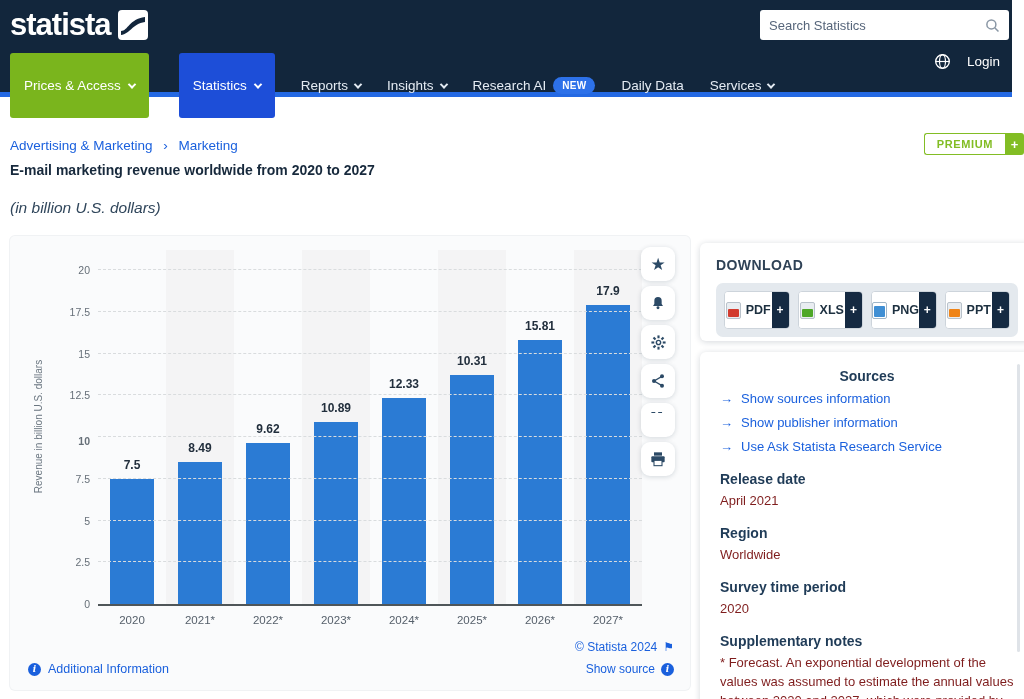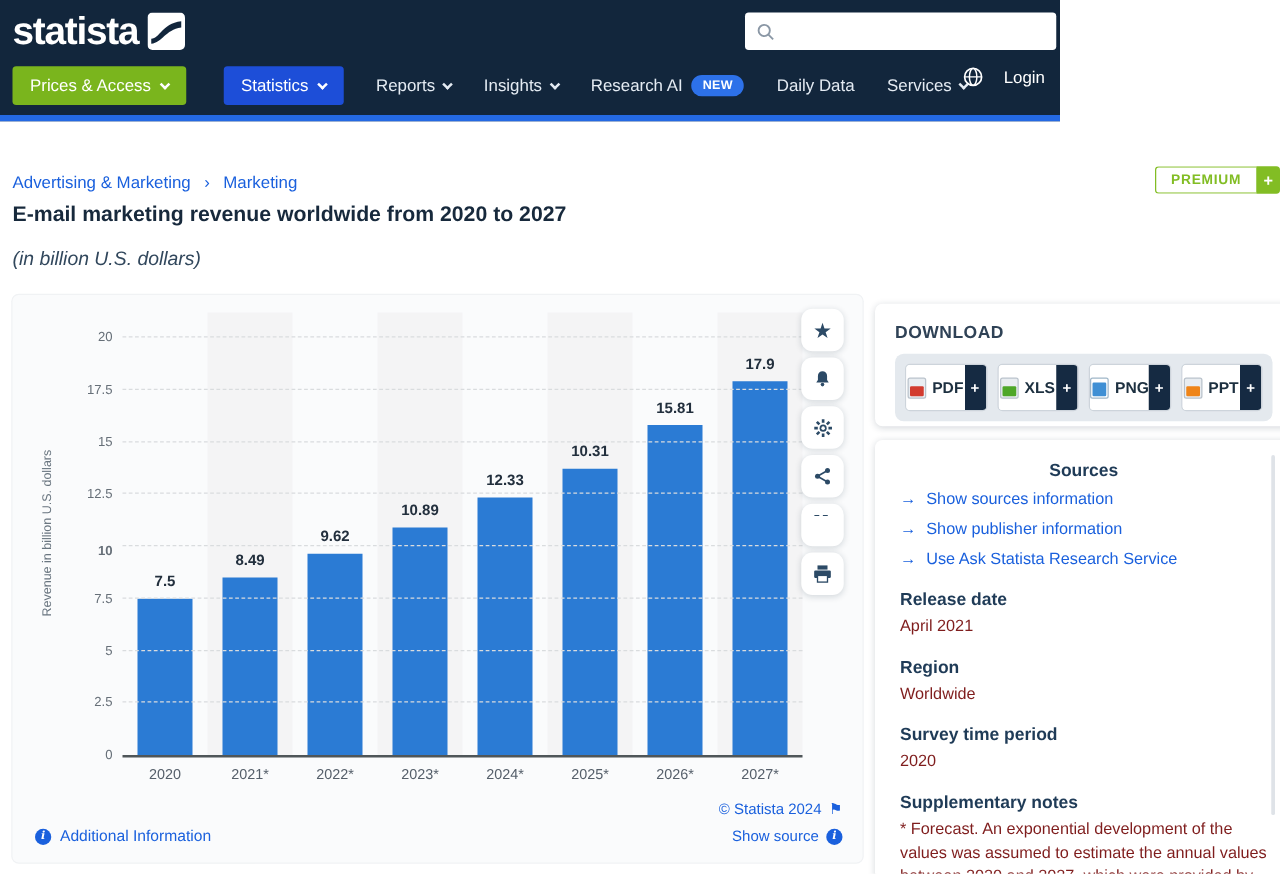--- a/index.html
+++ b/index.html
@@ -1,27 +1,27 @@
 <!DOCTYPE html>
 <html><head>
 <meta charset="utf-8">
 <style>
   * { margin:0; padding:0; box-sizing:border-box; }
   html,body { width:1024px; height:699px; overflow:hidden; background:#fff;
     font-family:"Liberation Sans", sans-serif; position:relative; }
 
   
-  .header { position:absolute; top:0; left:0; width:848px; height:97px;
+  .header { position:absolute; top:0; left:0; width:1012px; height:97px;
     background:#12263c; border-bottom:5px solid #2469e3; z-index:30; }
   .logo-row { position:absolute; top:7px; left:10px; display:flex; align-items:center; gap:7px; }
   .logo-text { color:#fff; font-size:31px; font-weight:bold; letter-spacing:-1px; }
   .logo-mark { width:30px; height:30px; }
   .nav-row { position:absolute; top:53px; left:10px; display:flex; align-items:center; gap:26px; }
   .nav-btn { display:flex; align-items:center; gap:8px; color:#fff; font-size:13.5px;
-    padding:8px 14px; border-radius:3px; border:none; cursor:pointer; }
+    padding:25px 14px; border-radius:3px; border:none; cursor:pointer; }
   .nav-btn.green { background:#7ab51d; }
   .nav-btn.blue  { background:#1d4ed8; margin-left:4px; }
   .nav-link { display:flex; align-items:center; gap:7px; color:#e4ebf3; font-size:13.5px; cursor:pointer; }
   .chev { width:6px; height:6px; border-right:2px solid currentColor; border-bottom:2px solid currentColor;
     transform:rotate(45deg) translate(-1px,-1px); display:inline-block; }
   .new-badge { background:#2d71e9; color:#fff; font-size:10px; font-weight:bold;
     padding:3px 9px; border-radius:9px; letter-spacing:.3px; }
   .header-right { position:absolute; top:53px; right:12px; display:flex; align-items:center; gap:16px;
     color:#fff; font-size:13.5px; }
   .search-box { position:absolute; top:10px; right:3px; width:249px; height:30px; background:#fff;
@@ -33,21 +33,21 @@
   
   .breadcrumb { position:absolute; top:138px; left:10px; font-size:13.5px; color:#1a60dd; }
   .breadcrumb a { color:#1a60dd; text-decoration:none; cursor:pointer; }
   .breadcrumb .sep { margin:0 7px; color:#1a60dd; }
   .premium { position:absolute; top:133px; right:0; display:flex; align-items:stretch; height:22px; }
   .premium .lbl { border:1.5px solid #82bd24; border-right:none; background:#fff; color:#82bd24;
     font-size:11px; font-weight:bold; letter-spacing:.6px; padding:3px 12px; border-radius:3px 0 0 3px;
     display:flex; align-items:center; }
   .premium .plus { background:#82bd24; color:#fff; width:19px; display:flex; align-items:center;
     justify-content:center; font-weight:bold; font-size:13px; border-radius:0 3px 3px 0; }
-  .page-title { position:absolute; top:162px; left:10px; font-size:17px; font-weight:bold; color:#17293c; }
+  .page-title { position:absolute; top:162px; left:10px; font-size:14px; font-weight:bold; color:#17293c; }
   .page-subtitle { position:absolute; top:199px; left:10px; font-size:15.5px; font-style:italic; color:#31475c; }
 
   
   .chart-card { position:absolute; top:236px; left:10px; width:680px; height:454px;
     background:#fafbfc; border-radius:5px; box-shadow:0 0 0 1px #f0f2f4; }
   .plot { position:absolute; top:14px; left:88px; width:544px; height:356px;
     border-bottom:2px solid #4f5659; }
   .gridline { position:absolute; left:0; width:100%; border-top:1px dashed #d9dcde; z-index:2; }
   .ytick { position:absolute; left:-48px; width:40px; text-align:right; font-size:10.5px; color:#666f78; z-index:2; }
   .cols { position:absolute; inset:0; display:flex; z-index:1; }
@@ -156,20 +156,21 @@
   <div class="header-right">
     <svg width="17" height="17" viewBox="0 0 20 20">
       <circle cx="10" cy="10" r="8" fill="none" stroke="#fff" stroke-width="1.6"></circle>
       <ellipse cx="10" cy="10" rx="3.5" ry="8" fill="none" stroke="#fff" stroke-width="1.4"></ellipse>
       <line x1="2" y1="10" x2="18" y2="10" stroke="#fff" stroke-width="1.4"></line>
     </svg>
     <span style="cursor:pointer;">Login</span>
   </div>
 
   <div class="search-box">
+    <input type="text" placeholder="Search Statistics" style="">
     <svg width="15" height="15" viewBox="0 0 20 20">
       <circle cx="8.5" cy="8.5" r="6" fill="none" stroke="#8a97a5" stroke-width="2"></circle>
       <line x1="13" y1="13" x2="18" y2="18" stroke="#8a97a5" stroke-width="2"></line>
     </svg>
   </div>
 </div>
 
 <div class="breadcrumb">
   <a>Advertising &amp; Marketing</a>
   <span class="sep">›</span>

